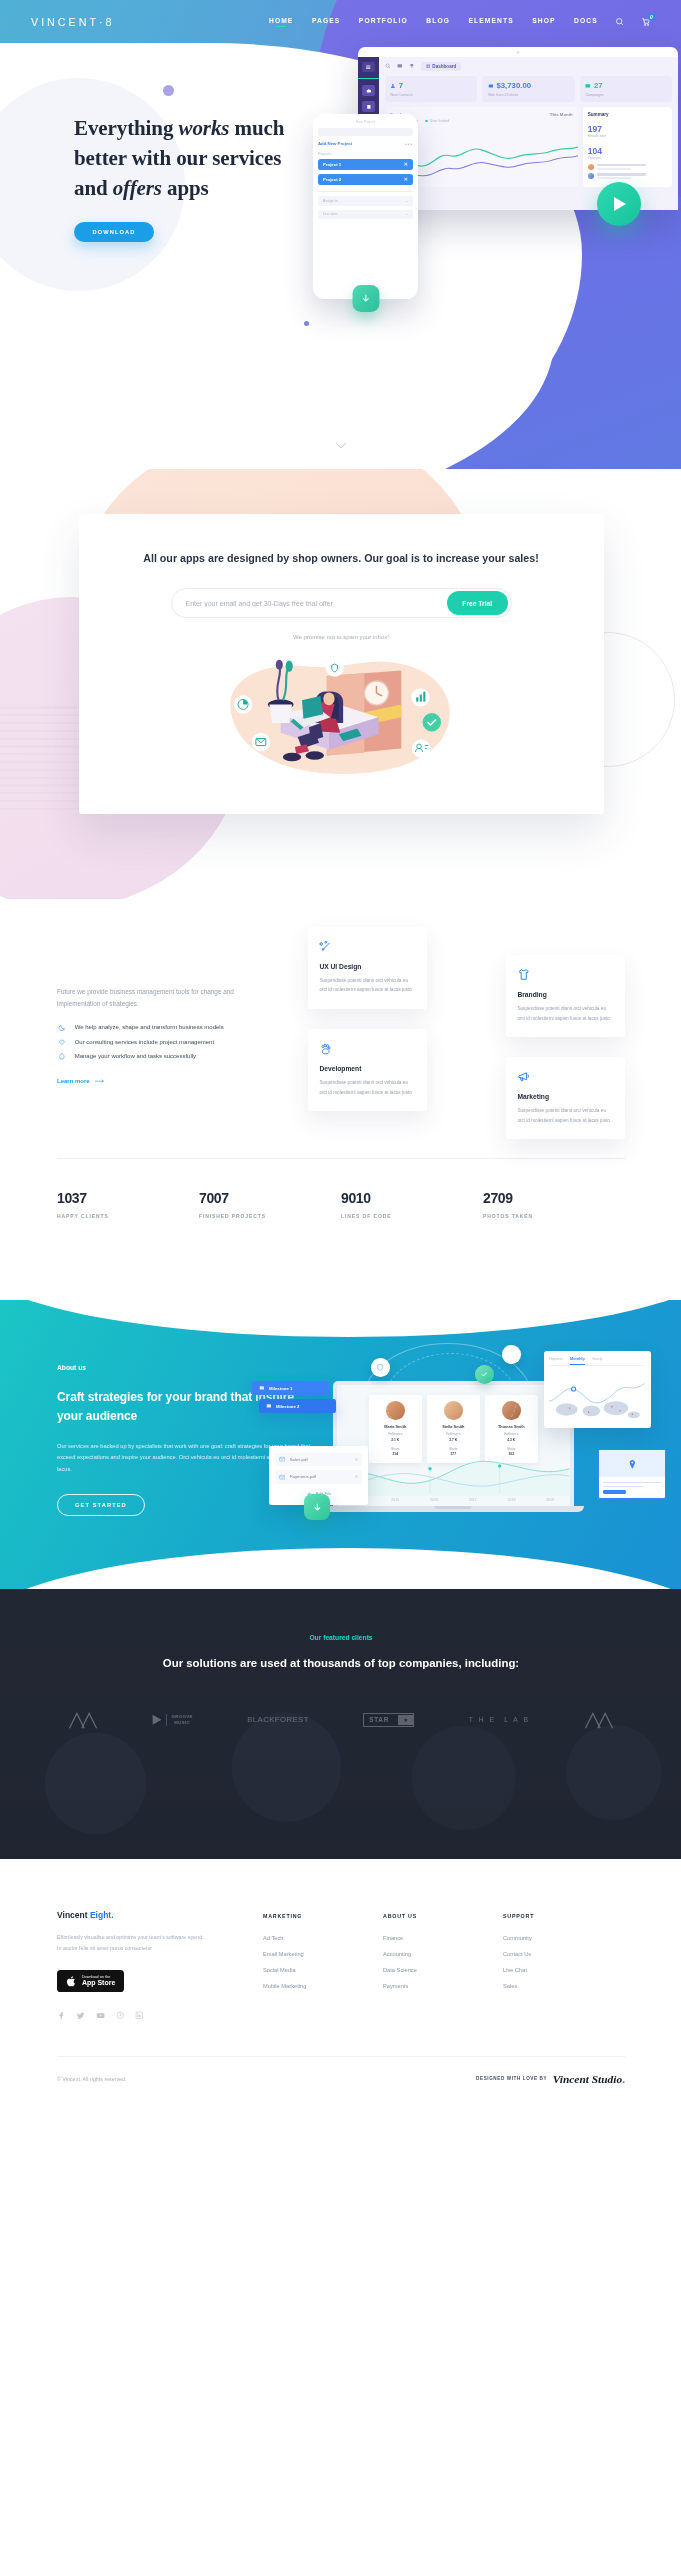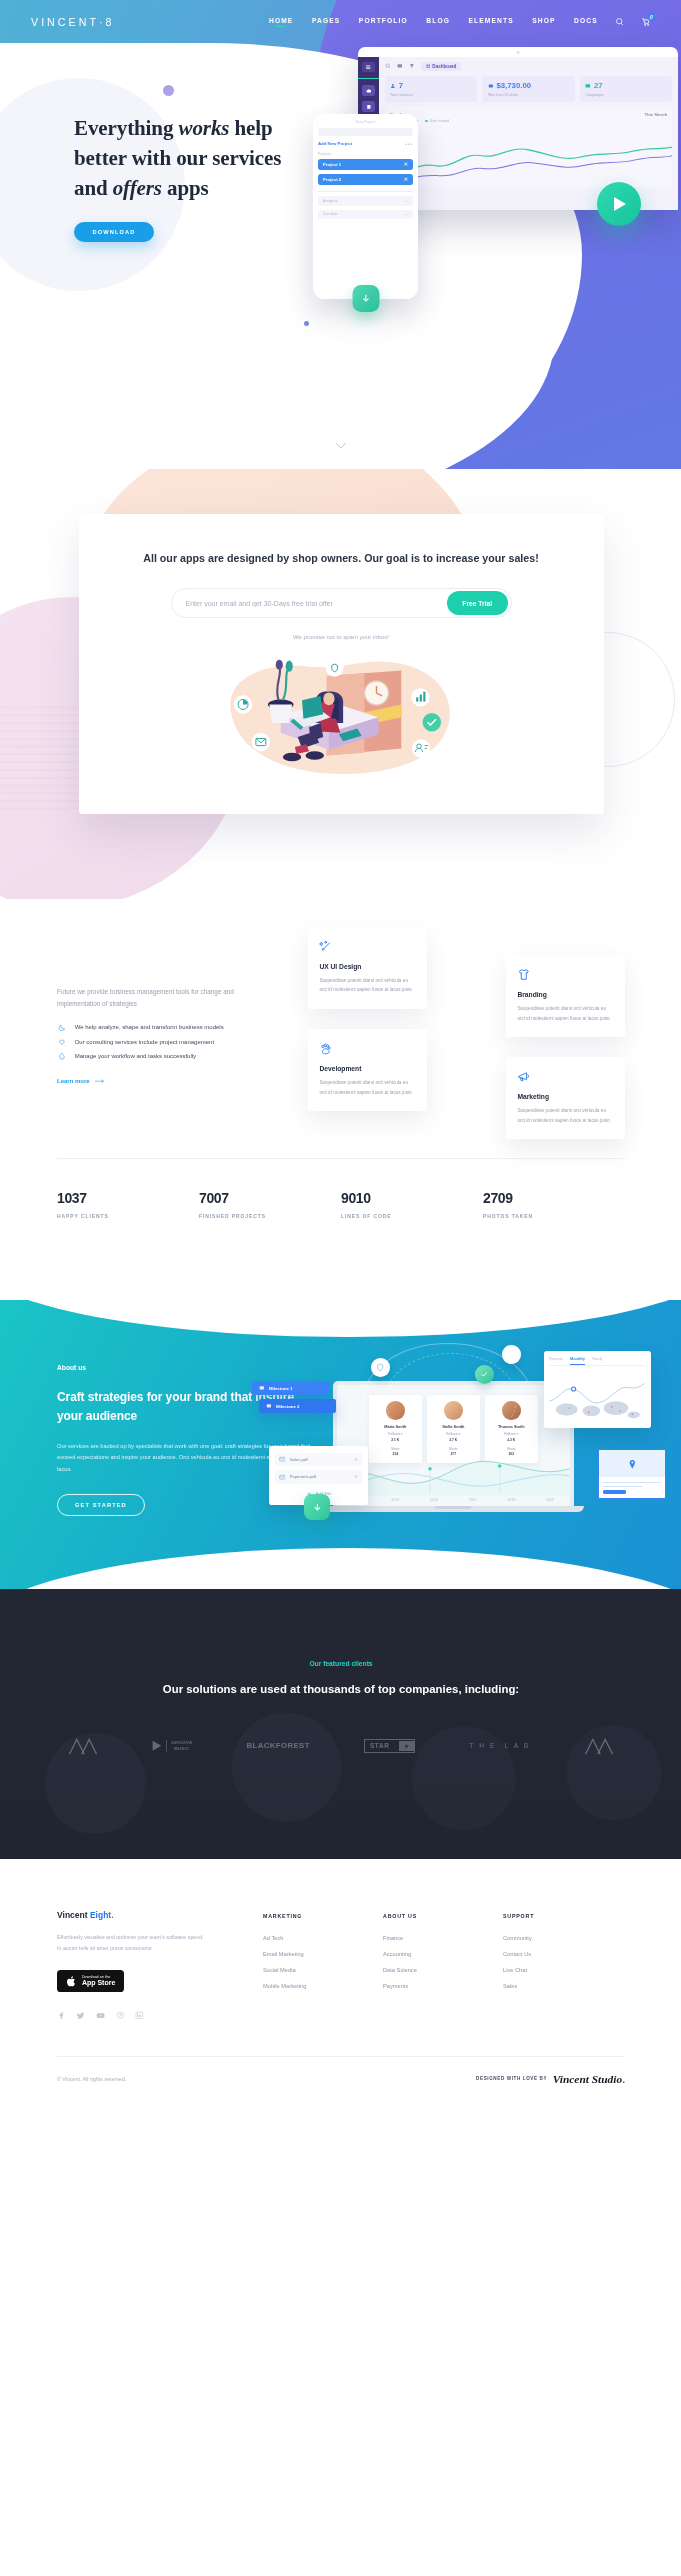--- a/index.html
+++ b/index.html
@@ -324,37 +324,37 @@
   .ab-loc-body i:nth-child(2){width:70%}
   .ab-loc-btn{width:23px;height:3.6px;background:#3b82f6;border-radius:1.4px;margin-top:2.8px}
   .ab-badge{position:absolute;width:18.5px;height:18.5px;border-radius:50%;background:#fff;display:flex;align-items:center;justify-content:center;box-shadow:0 4.3px 10px rgba(10,60,90,.18);z-index:9}
   .ab-badge.b1{left:51px;top:2.8px;color:#6aa9d8}
   .ab-badge.b2{left:155px;top:10px;background:linear-gradient(135deg,#7fe3c0,#2ec49a);color:#fff}
   .ab-badge.b3{left:182px;top:-10px;color:#6aa9d8}
   .ab-arc{position:absolute;left:43px;top:-12.8px;width:170px;height:114px;border:0.7px solid rgba(255,255,255,.35);border-radius:50%;z-index:1}
   .ab-arc2{position:absolute;left:65px;top:-2.8px;width:132px;height:92px;border:0.7px dashed rgba(255,255,255,.3);border-radius:50%;z-index:1}
 
   
-  .clients{position:relative;background:#701a75;padding:71px 0 0;overflow:hidden;min-height:270px}
+  .clients{position:relative;background:#701a75;padding:45px 0 0;overflow:hidden;min-height:270px}
   .clients-photo{
     position:absolute;inset:0;
     background:
       radial-gradient(circle at 14% 72%,rgba(120,135,160,.30) 0 50px,transparent 51px),
       radial-gradient(circle at 42% 66%,rgba(130,145,170,.26) 0 54px,transparent 55px),
       radial-gradient(circle at 68% 70%,rgba(115,130,155,.26) 0 51px,transparent 53px),
       radial-gradient(circle at 90% 68%,rgba(125,140,165,.24) 0 47px,transparent 48px),
       linear-gradient(180deg,#2a2f3d 0%,#272c39 55%,#20242f 100%);
   }
   .clients-veil{position:absolute;inset:0;background:rgba(33,38,50,.80)}
   .clients-inner{position:relative;z-index:4;text-align:center}
   .clients-kicker{font-size:6.7px;font-weight:700;color:#1fd9c5;margin-bottom:12.8px}
   .clients-h2{font-size:11.4px;font-weight:700;color:#fff;line-height:1.62}
   .logos{display:flex;align-items:center;justify-content:space-between;width:547px;margin:38px auto 0;opacity:.34}
   .logo{color:#e8eaef;display:flex;align-items:center;gap:4.3px}
-  .logo-txt{font-size:7.8px;font-weight:700;letter-spacing:0.4px}
+  .logo-txt{font-size:7.8px;font-weight:400;letter-spacing:0.4px}
   .logo-groove{font-size:4.3px;font-weight:700;line-height:1.3;letter-spacing:0.4px;border-left:0.7px solid #9aa0b4;padding-left:4.3px}
   .logo-star{display:flex;align-items:center;border:0.7px solid #cfd3dc}
   .logo-star span{padding:2.1px 5px;font-size:6.4px;font-weight:700;letter-spacing:0.7px}
   .logo-star i{background:#cfd3dc;color:#242936;padding:2.1px 5px;font-style:normal;font-size:5.7px}
   .logo-thelab{font-size:6.7px;letter-spacing:2.1px;font-weight:500}
 
   
   .sub-card{
     position:relative;z-index:6;width:362px;margin:33px auto 0;background:#fff;
     border-radius:2.1px;box-shadow:0 15.6px 36px rgba(10,14,25,.26);
@@ -445,21 +445,21 @@
               <circle cx="10" cy="19" r="1.4"></circle>
               <circle cx="17" cy="19" r="1.4"></circle>
             </svg>
           <i class="cart-badge">0</i>
         </span>
       </div>
     </nav>
 
     <div class="hero-copy">
       <h1 class="hero-h1">
-        <span>Everything </span><em>works</em><span> help</span><br>
+        <span>Everything </span><em>works</em><span> much</span><br>
         <span>better with our services</span><br>
         <span>and </span><em>offers</em><span> apps</span>
       </h1>
       <button class="btn-download">DOWNLOAD</button>
     </div>
 
     <div class="hero-mocks">
 
       <div class="laptop">
         <div class="laptop-cam"></div>
@@ -546,20 +546,43 @@
                 </div>
                 <div class="lp-legend">
                   <span><i></i><span>Domain Owner</span></span>
                   <span><i class="g"></i><span>User Invited</span></span>
                 </div>
                 <svg width="100%" height="50" viewBox="0 0 200 70" preserveAspectRatio="none" style="position:absolute;left:0;bottom:0">
                   <path d="M0,58 C14,54 22,36 34,40 C48,45 54,22 66,26 C80,31 86,12 100,18 C116,25 124,34 136,28 C150,21 160,26 172,20 C184,14 192,18 200,14" fill="none" stroke="#3fc9a0" stroke-width="1.6"></path>
                   <path d="M0,64 C14,62 24,52 36,54 C50,57 56,42 68,44 C82,47 90,34 102,36 C118,39 126,46 138,40 C152,33 162,38 174,32 C186,26 194,30 200,26" fill="none" stroke="#7e7ce0" stroke-width="1.4"></path>
                 </svg>
               </div>
+              <div class="lp-summary">
+                <div class="t">Summary</div>
+                <div class="n">197</div>
+                <div class="s">Emails sent</div>
+                <div class="n2">104</div>
+                <div class="s">Opened</div>
+                <div class="lp-rows">
+                  <div class="lp-row">
+                      <span class="lp-av"></span>
+                      <span class="lp-rtxt">
+                        <b></b>
+                        <span></span>
+                      </span>
+                    </div>
+                  <div class="lp-row">
+                      <span class="lp-av b"></span>
+                      <span class="lp-rtxt">
+                        <b></b>
+                        <span></span>
+                      </span>
+                    </div>
+                </div>
+              </div>
             </div>
           </div>
         </div>
       </div>
 
       <div class="phone">
         <div class="ph-head">New Project</div>
         <div class="ph-bar"></div>
         <div class="ph-addrow">
           <span class="ph-add">Add New Project</span>

